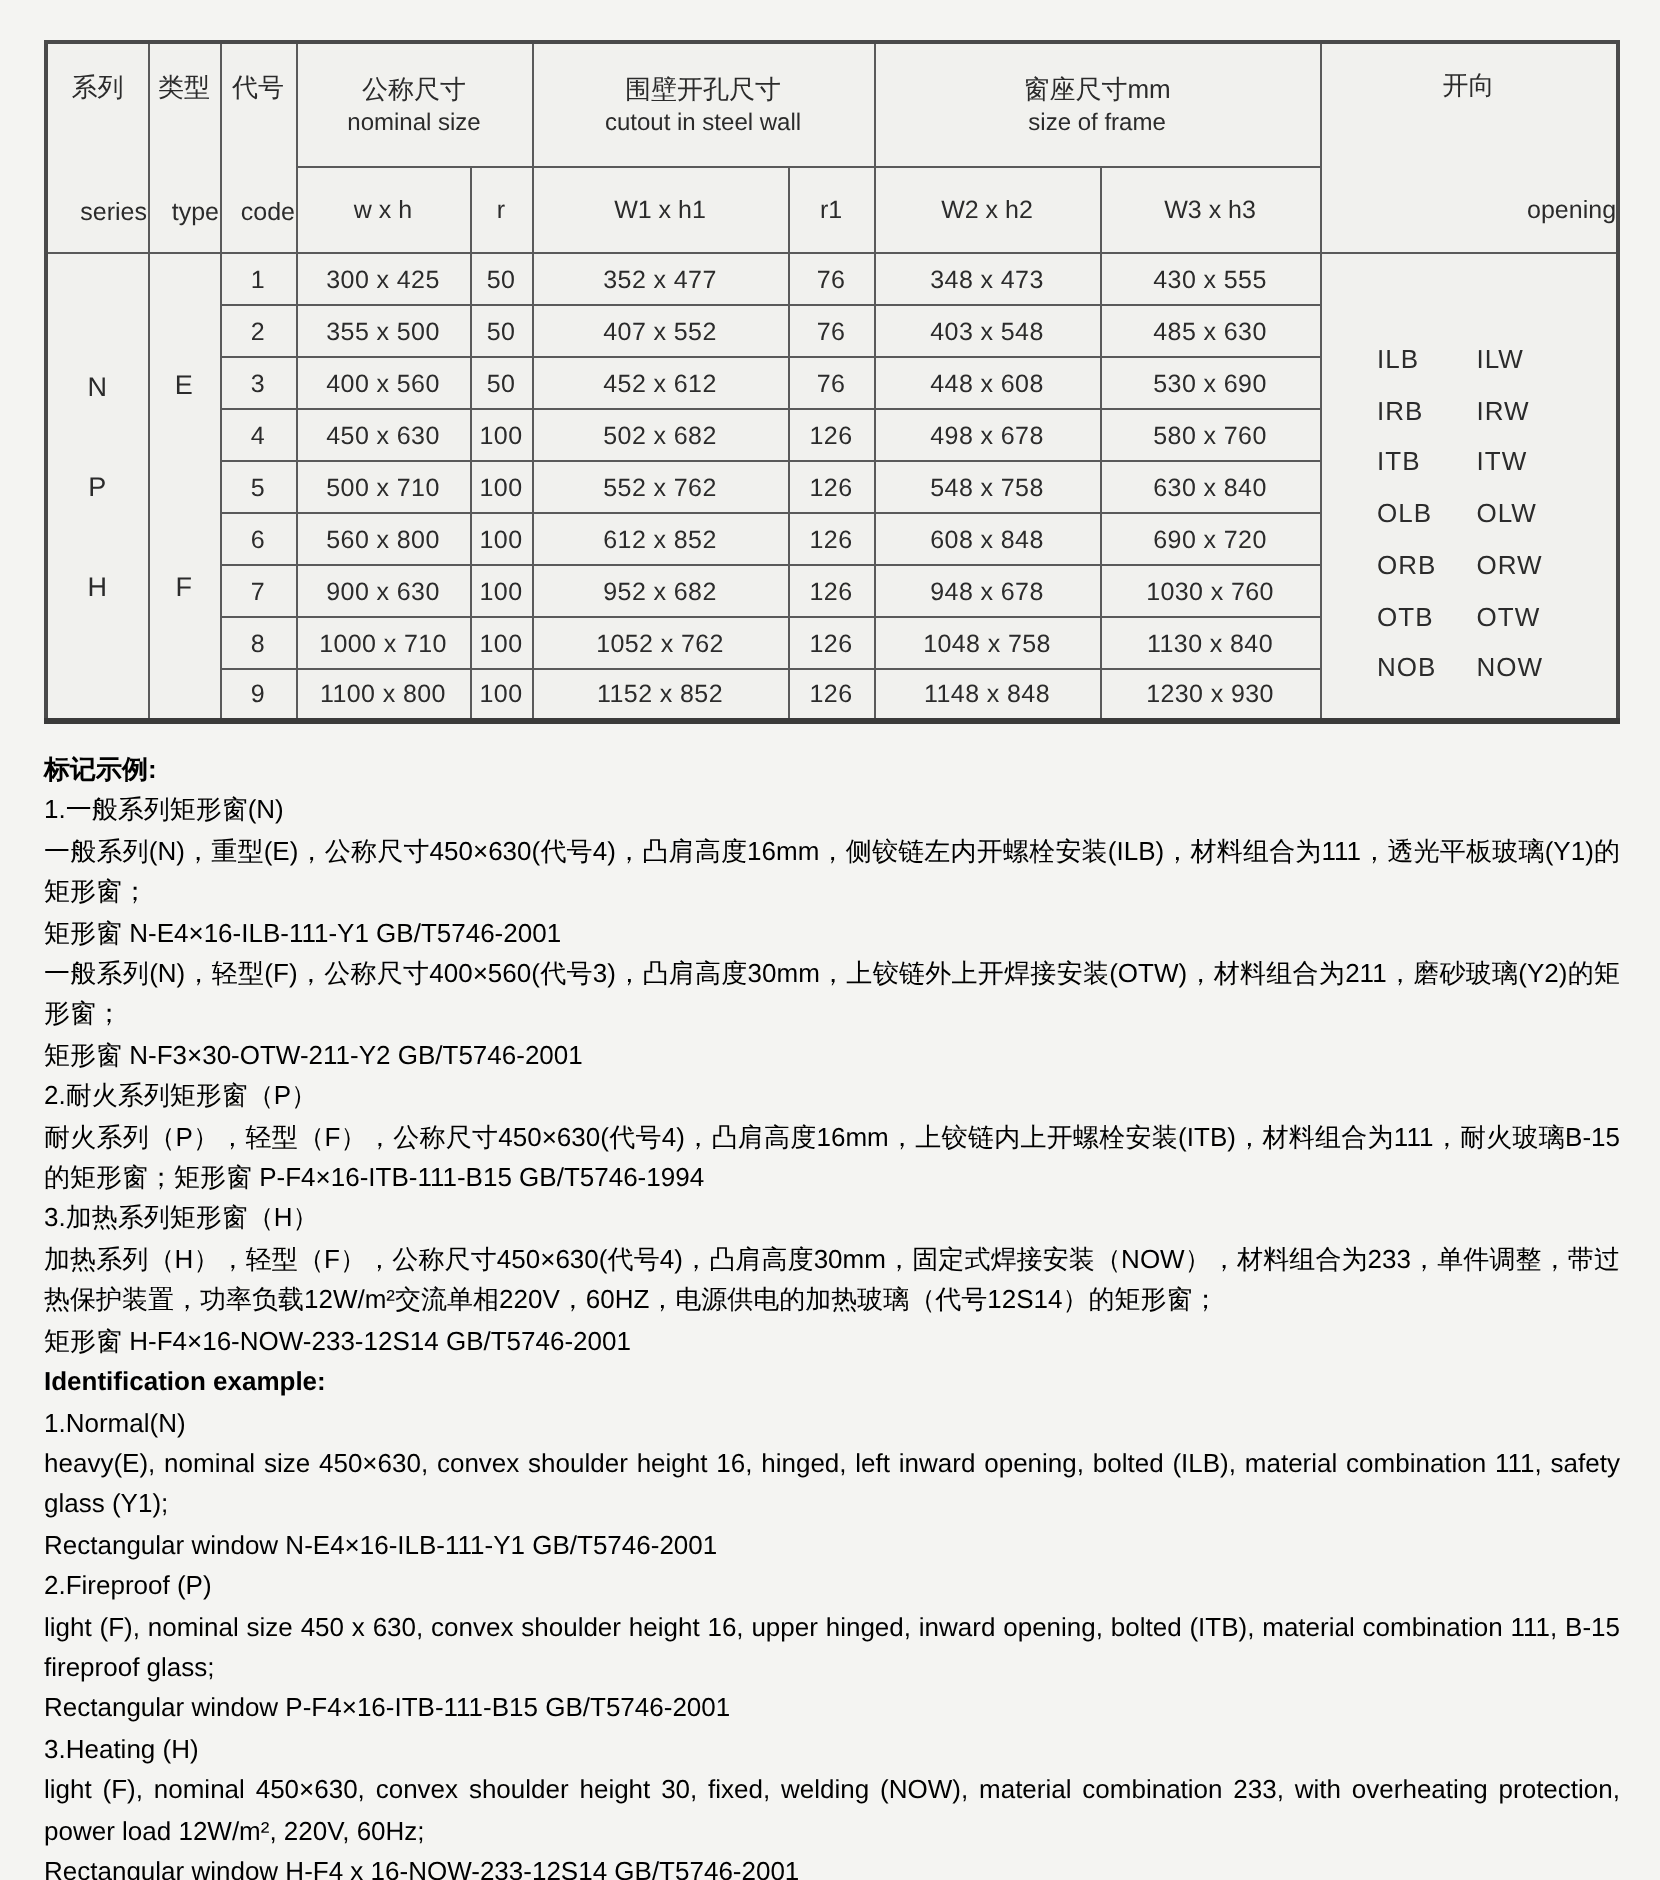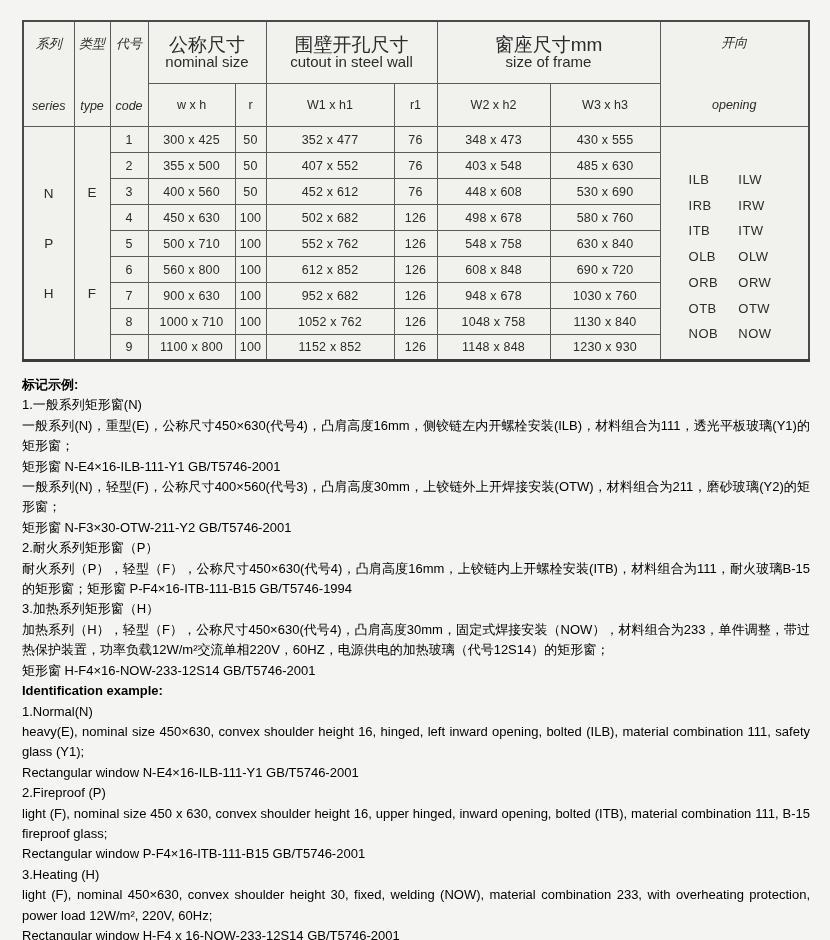--- a/index.html
+++ b/index.html
@@ -29,26 +29,26 @@
     padding:0;
     font-size:12.5px;
     color:#2b2b2b;
     overflow:hidden;
   }
   thead tr.h1 th{height:54px;}
   thead tr.h2 th{height:37px;font-size:12.5px;}
   tbody tr{height:26px;}
   tbody td{font-size:12.5px;letter-spacing:0.2px;}
 
-  .v2{display:flex;flex-direction:column;justify-content:space-between;height:78px;padding:7px 0 8px;font-style:italic;}
+  .v2{display:flex;flex-direction:column;justify-content:space-between;height:78px;padding:7px 0 8px;}
   .v2 .zh{font-size:13px;}
-  .v2 .en{font-size:12.5px;}
+  .v2 .en{font-size:12.5px;text-align:right;}
   .grp{line-height:17px;}
-  .grp .zh{font-size:19px;display:block;}
-  .grp .en{font-size:15px;display:block;}
+  .grp .zh{font-size:13px;display:block;}
+  .grp .en{font-size:12px;display:block;}
 
   .series-stack{display:flex;flex-direction:column;align-items:center;justify-content:center;gap:35px;font-size:13.5px;}
   .type-stack{display:flex;flex-direction:column;align-items:center;justify-content:center;gap:86px;font-size:13.5px;}
   .opening-grid{
     display:grid;grid-template-columns:1fr 1fr;
     padding:0 20px 0 28px;
     line-height:25.8px;font-size:13px;letter-spacing:0.5px;
     text-align:left;
     margin-top:28px;
   }

